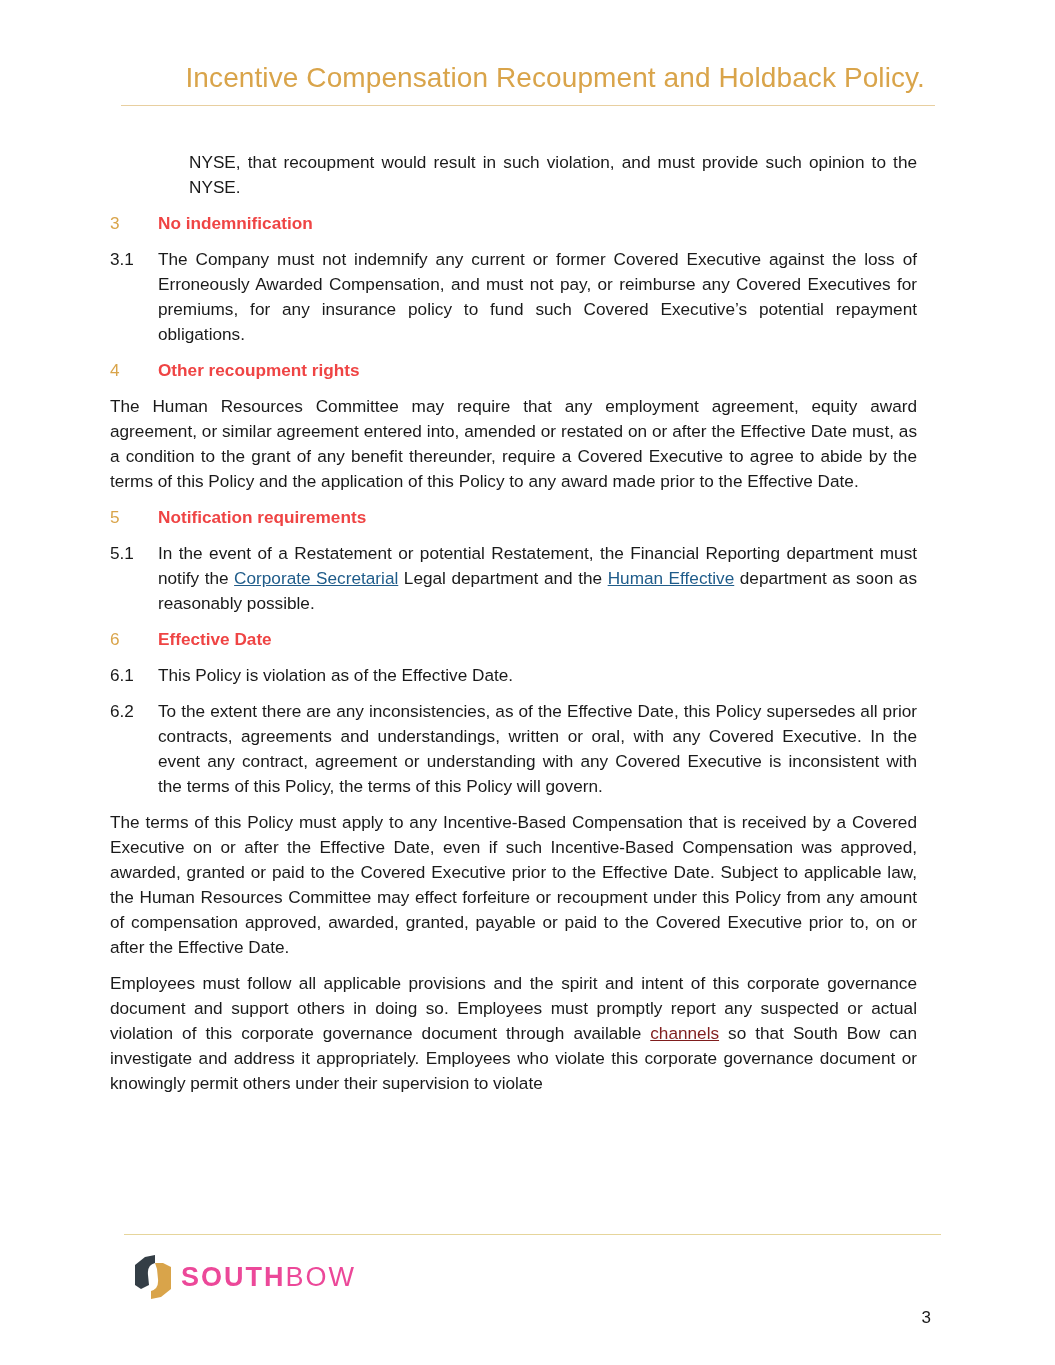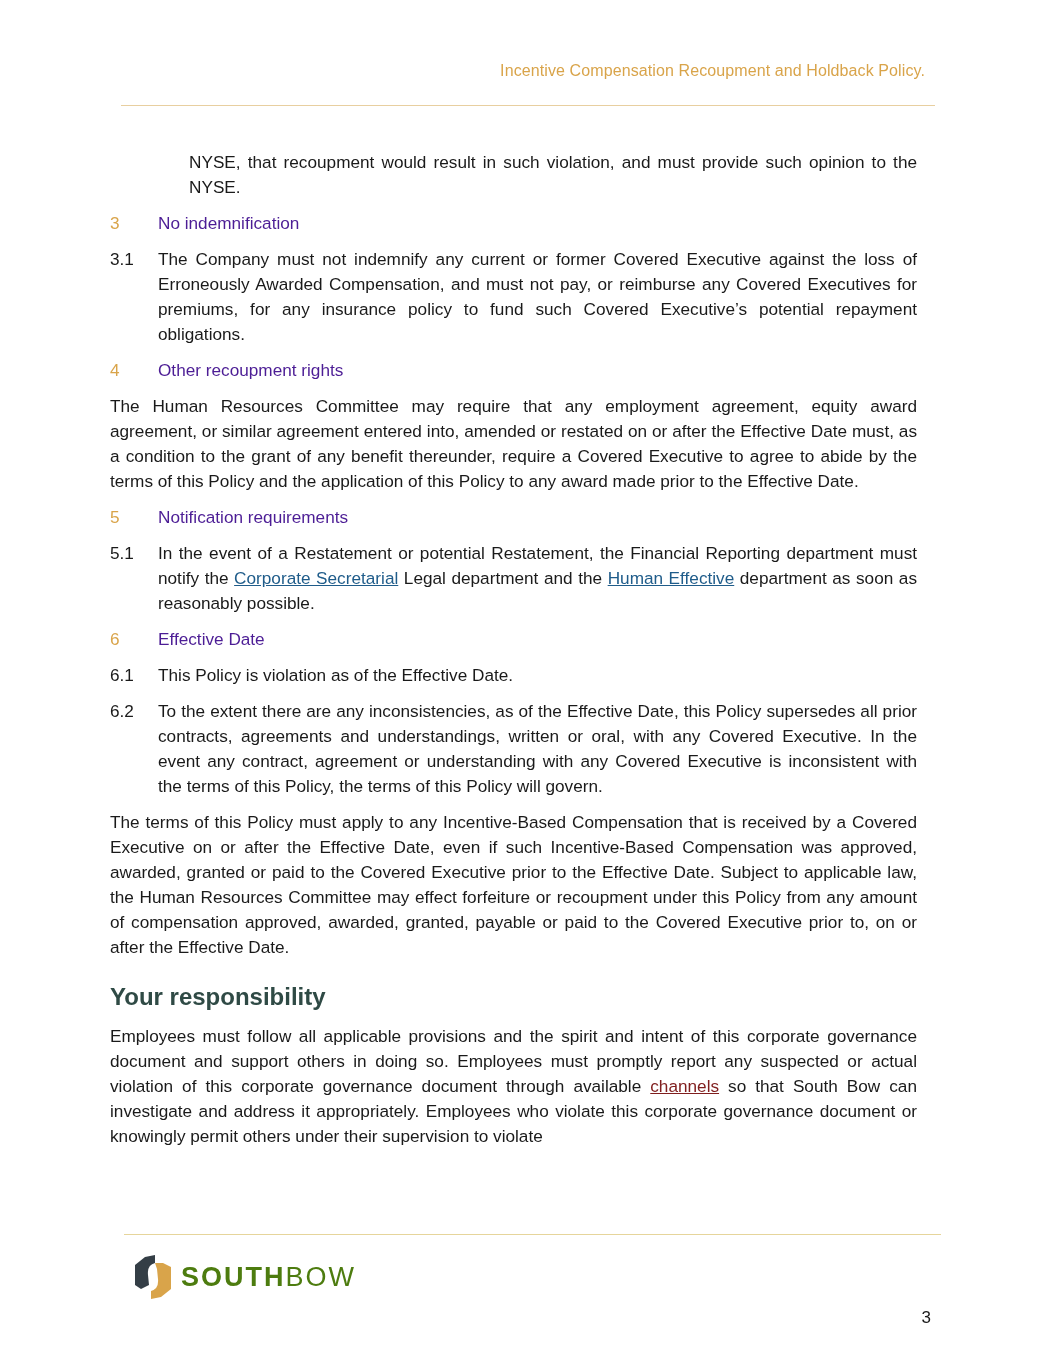--- a/index.html
+++ b/index.html
@@ -3,51 +3,51 @@
   <meta charset="utf-8">
   <style>
     html, body { margin: 0; padding: 0; background: #ffffff; }
     body {
       width: 1055px; height: 1365px; position: relative; overflow: hidden;
       font-family: "Liberation Sans", sans-serif;
       color: #1a1a1a;
     }
     .header-title {
       position: absolute; right: 130px; top: 62px;
-      font-size: 16px; color: #d9a44a; letter-spacing: 0.1px;
+      font-size: 28px; color: #d9a44a; letter-spacing: 0.1px;
       white-space: nowrap;
     }
     .header-rule {
       position: absolute; left: 121px; top: 105px; width: 814px; height: 1px;
       background: #e8cfa0;
     }
     .content {
       position: absolute; left: 110px; top: 150px; width: 807px;
       font-size: 17.2px; line-height: 25px;
     }
     .block { display: flex; margin-bottom: 11px; }
     .num { width: 48px; flex: 0 0 48px; }
     .num.sect { color: #d9a44a; }
     .txt { flex: 1; text-align: justify; }
-    .heading .txt { font-weight: normal; color: #4c1d95; }
+    .heading .txt { font-weight: bold; color: #ef4444; }
     .cont { padding-left: 79px; text-align: justify; margin-bottom: 11px; }
     a.link { color: #1f5c8a; text-decoration: underline; }
     a.link2 { color: #7f1d1d; text-decoration: underline; }
     .resp-heading {
       font-size: 24px; font-weight: bold; color: #2f4a45;
       margin-top: 22px; margin-bottom: 12px; line-height: 30px;
     }
     .resp-text { text-align: justify; }
     .footer-rule {
       position: absolute; left: 124px; top: 1234px; width: 817px; height: 1px;
       background: #e6d59b;
     }
     .logo { position: absolute; left: 133px; top: 1255px; display: flex; align-items: center; }
     .logo svg { display: block; }
-    .logo-text { font-size: 27px; letter-spacing: 2px; margin-left: 8px; color: #4d7c0f; }
+    .logo-text { font-size: 27px; letter-spacing: 2px; margin-left: 8px; color: #ec4899; }
     .logo-text .bold { font-weight: bold; }
     .page-num { position: absolute; right: 124px; top: 1308px; font-size: 17px; color: #1a1a1a; }
   </style>
 </head>
 <body>
 
 <div class="header-title">Incentive Compensation Recoupment and Holdback Policy.</div>
 <div class="header-rule"></div>
 
 <div class="content">
@@ -88,21 +88,20 @@
     <span class="txt">This Policy is violation as of the Effective Date.</span>
   </div>
   <div class="block">
     <span class="num">6.2</span>
     <span class="txt">To the extent there are any inconsistencies, as of the Effective Date, this Policy supersedes all prior contracts, agreements and understandings, written or oral, with any Covered Executive. In the event any contract, agreement or understanding with any Covered Executive is inconsistent with the terms of this Policy, the terms of this Policy will govern.</span>
   </div>
   <div class="block">
     <span class="txt">The terms of this Policy must apply to any Incentive-Based Compensation that is received by a Covered Executive on or after the Effective Date, even if such Incentive-Based Compensation was approved, awarded, granted or paid to the Covered Executive prior to the Effective Date. Subject to applicable law, the Human Resources Committee may effect forfeiture or recoupment under this Policy from any amount of compensation approved, awarded, granted, payable or paid to the Covered Executive prior to, on or after the Effective Date.</span>
   </div>
 
-  <div class="resp-heading">Your responsibility</div>
   <div class="resp-text"><span>Employees must follow all applicable provisions and the spirit and intent of this corporate governance document and support others in doing so. Employees must promptly report any suspected or actual violation of this corporate governance document through available </span><a class="link2" href="#">channels</a><span> so that South Bow can investigate and address it appropriately. Employees who violate this corporate governance document or knowingly permit others under their supervision to violate</span></div>
 </div>
 
 <div class="footer-rule"></div>
 
 <div class="logo">
   <svg width="40" height="44" viewBox="0 0 40 44">
     <path d="M12 2 L22 0 L22 8 Q14 10 15 20 L16 30 L8 34 L2 30 L2 10 Z" fill="#343e46"></path>
     <path d="M22 8 L30 8 L38 12 L38 34 L28 42 L18 44 L18 36 Q26 34 25 24 L24 14 Z" fill="#d9a44a"></path>
   </svg>

